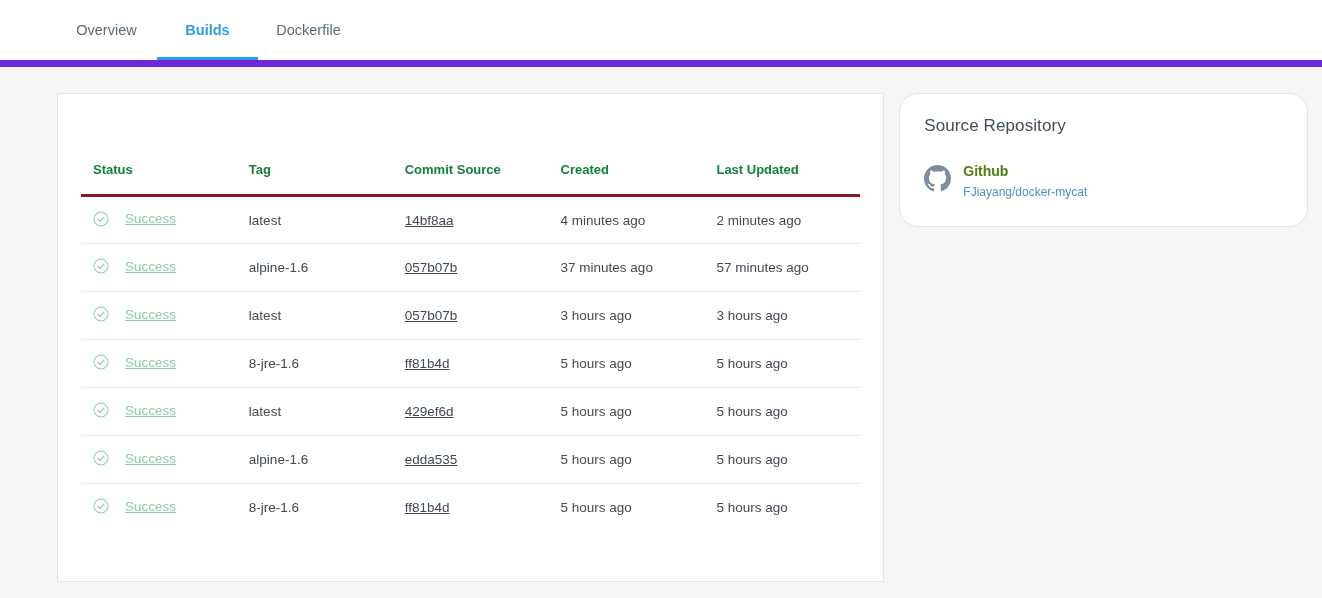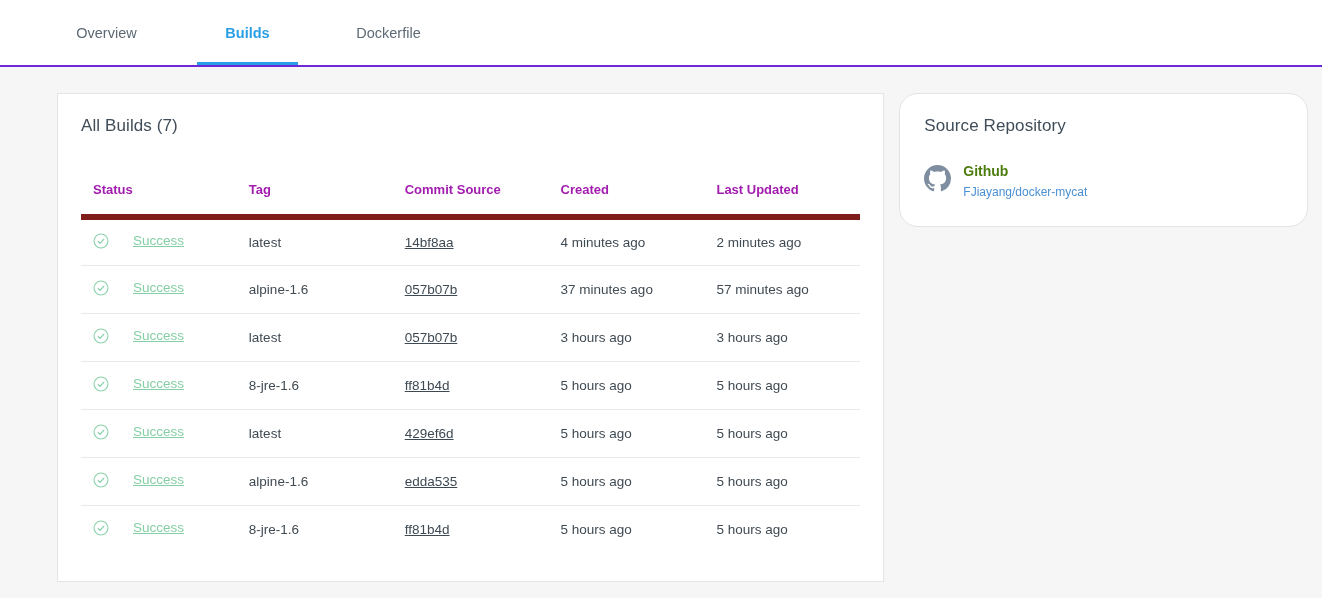--- a/index.html
+++ b/index.html
@@ -8,25 +8,24 @@
     font-family: "Liberation Sans", "DejaVu Sans", sans-serif;
     background: #f6f6f6;
     color: #404a53;
     overflow: hidden;
   }
 
   
   .topbar {
     height: 67px;
     background: #ffffff;
-    border-bottom: 2px solid #6d28d9;
+    border-bottom: 7px solid #6d28d9;
     display: flex;
     align-items: stretch;
     padding-left: 56px;
-    gap: 40px;
   }
   .tab {
     width: 101px;
     display: flex;
     align-items: center;
     justify-content: center;
     font-size: 14.5px;
     color: #5d6a76;
     cursor: pointer;
     border-bottom: 3px solid transparent;
@@ -71,37 +70,37 @@
   table.builds {
     width: 100%;
     border-collapse: collapse;
     margin-top: 30px;
     table-layout: fixed;
   }
   table.builds th {
     text-align: left;
     font-size: 13px;
     font-weight: bold;
-    color: #a21caf;
+    color: #15803d;
     padding: 16px 12px 17px;
-    border-bottom: 6px solid #7f1d1d;
+    border-bottom: 3px solid #7f1d1d;
     width: 20%;
   }
   table.builds td {
     height: 48px;
     padding: 0 12px;
     font-size: 13.5px;
     color: #404a53;
     border-bottom: 1px solid #e9e9e9;
     vertical-align: middle;
     white-space: nowrap;
   }
   table.builds tbody tr:last-child td { border-bottom: none; }
 
-  .status-wrap { display: inline-flex; align-items: center; gap: 24px; }
+  .status-wrap { display: inline-flex; align-items: center; gap: 16px; }
   .status-icon { width: 16px; height: 16px; display: inline-block; color: #8ad2ab; }
   .status-icon svg { display: block; }
   a.status-link {
     color: #84cfa4;
     text-decoration: underline;
     cursor: pointer;
   }
   a.commit-link {
     color: #3e4954;
     text-decoration: underline;
@@ -142,21 +141,20 @@
 
 <div class="topbar">
   <a class="tab">Overview</a>
   <a class="tab active">Builds</a>
   <a class="tab">Dockerfile</a>
 </div>
 
 <div class="content">
 
   <div class="card main-card">
-    <div class="card-title">All Builds (7)</div>
     <table class="builds">
       <thead>
         <tr>
           <th>Status</th>
           <th>Tag</th>
           <th>Commit Source</th>
           <th>Created</th>
           <th>Last Updated</th>
         </tr>
       </thead>

